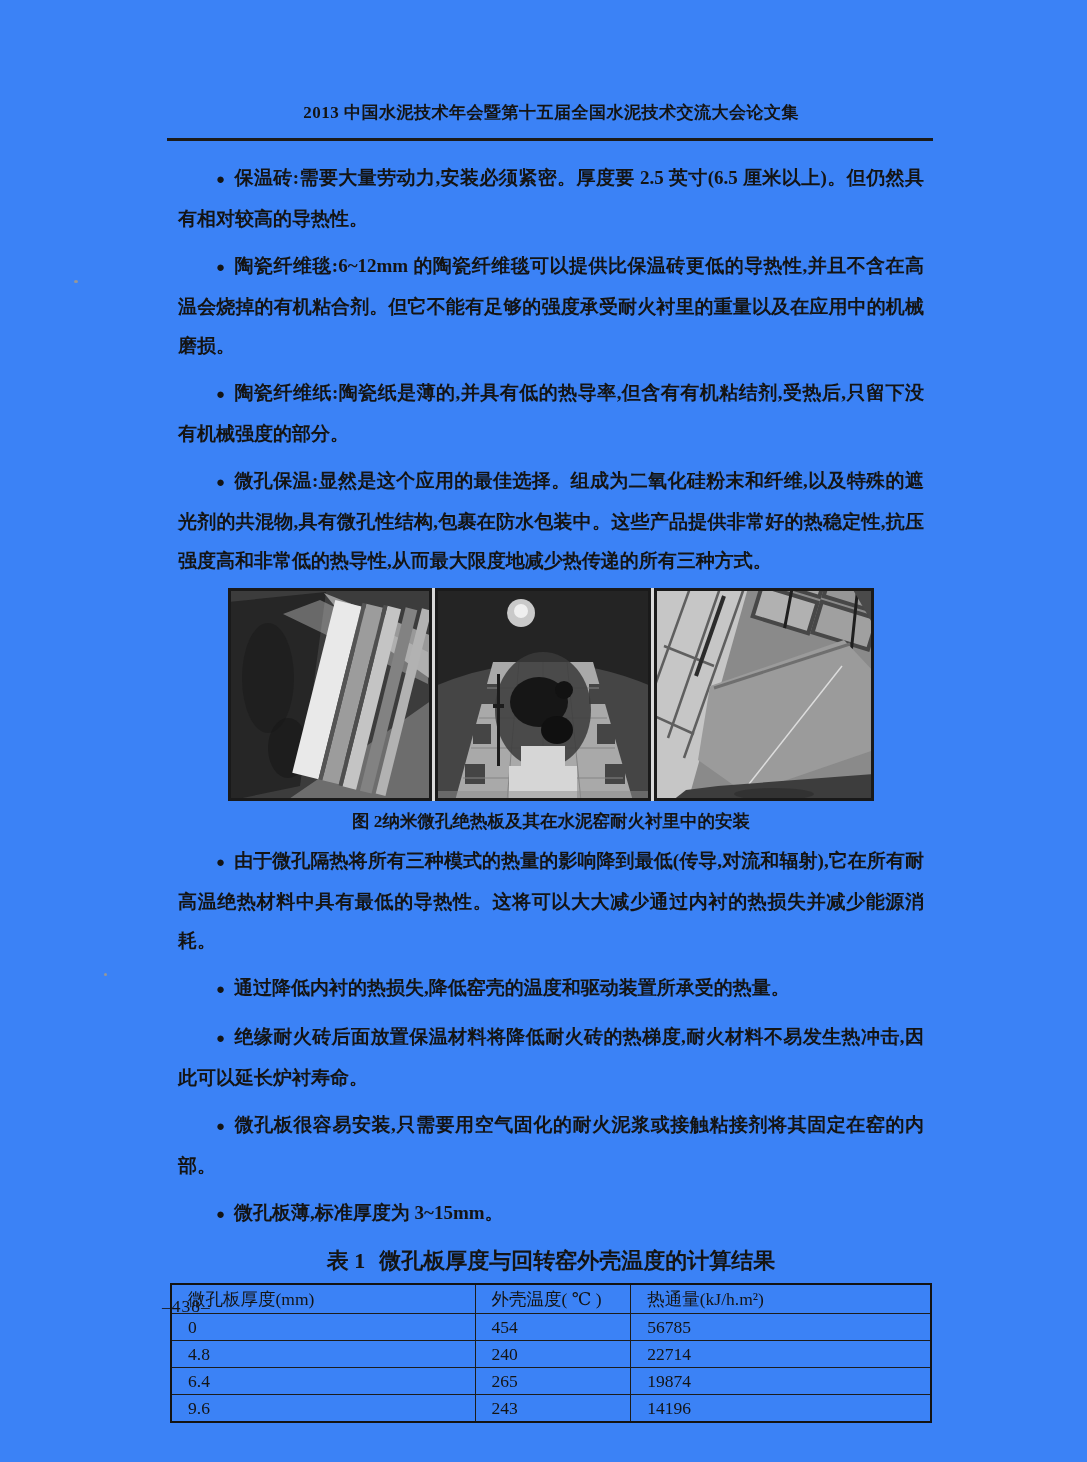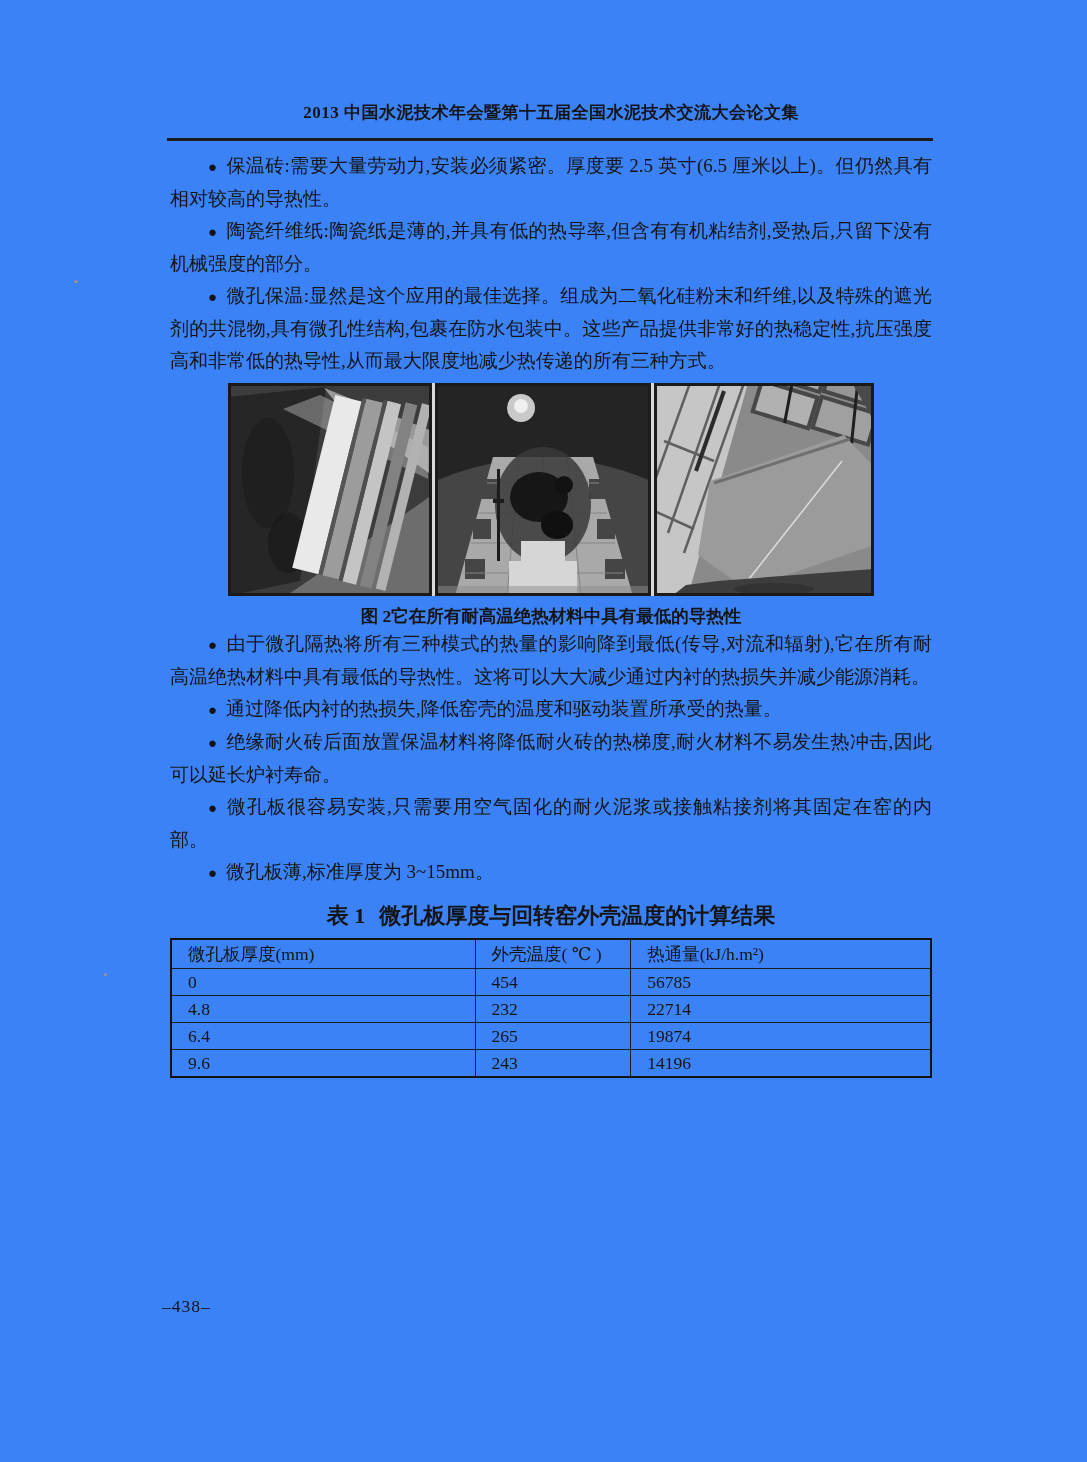--- a/index.html
+++ b/index.html
@@ -21,23 +21,23 @@
     letter-spacing:0.5px;
   }
   .head-rule {
     position:absolute; top:138px; left:167px; width:766px; height:3px;
     background:#1b1b1b;
   }
   .content {
     position:absolute; top:150px; left:170px; width:762px;
   }
   p.para {
-    margin:0; font-size:19px; line-height:32px;
+    margin:8px; font-size:19px; line-height:39px;
     text-align:justify; text-indent:2em;
-    font-weight:400;
+    font-weight:700;
   }
   .bullet { margin-right:9px; font-size:15px; }
   .figure-strip {
     margin:6px 0 0 58px; width:646px; height:213px;
     display:flex; gap:3px; background:#d9d9d9;
   }
   .figure-strip svg { display:block; }
   .figure-caption {
     margin:8px 0 0 58px; width:646px;
     text-align:center; font-size:17.5px; font-weight:bold;
@@ -80,20 +80,21 @@
   <div class="running-head">2013 中国水泥技术年会暨第十五届全国水泥技术交流大会论文集</div>
   <div class="head-rule"></div>
 
   <div class="speck s1"></div>
   <div class="speck s2"></div>
 
   <div class="content">
 
     <p class="para"><span class="bullet">●</span><span>保温砖:需要大量劳动力,安装必须紧密。厚度要 2.5 英寸(6.5 厘米以上)。但仍然具有相对较高的导热性。</span></p>
 
+    <p class="para"><span class="bullet">●</span><span>陶瓷纤维毯:6~12mm 的陶瓷纤维毯可以提供比保温砖更低的导热性,并且不含在高温会烧掉的有机粘合剂。但它不能有足够的强度承受耐火衬里的重量以及在应用中的机械磨损。</span></p>
 
     <p class="para"><span class="bullet">●</span><span>陶瓷纤维纸:陶瓷纸是薄的,并具有低的热导率,但含有有机粘结剂,受热后,只留下没有机械强度的部分。</span></p>
 
     <p class="para"><span class="bullet">●</span><span>微孔保温:显然是这个应用的最佳选择。组成为二氧化硅粉末和纤维,以及特殊的遮光剂的共混物,具有微孔性结构,包裹在防水包装中。这些产品提供非常好的热稳定性,抗压强度高和非常低的热导性,从而最大限度地减少热传递的所有三种方式。</span></p>
 
     <div class="figure-strip">
 
       <svg width="204" height="213" viewBox="0 0 204 213">
         <rect width="204" height="213" fill="#3c3c3c"></rect>
         <polygon points="0,14 98,4 72,198 0,213" fill="#262626"></polygon>
@@ -161,21 +162,21 @@
         <polygon points="56,98 190,52 220,84 220,162 92,206 44,172" fill="#9b9b9b"></polygon>
         <path d="M95,196 L188,78" stroke="#e8e8e8" stroke-width="1.5" opacity="0.85" fill="none"></path>
         <path d="M60,100 L196,56" stroke="#6f6f6f" stroke-width="3" fill="none"></path>
         <polygon points="18,213 220,213 220,186 64,198 32,202" fill="#3d3d3d"></polygon>
         <ellipse cx="120" cy="206" rx="40" ry="6" fill="#2e2e2e" opacity="0.7"></ellipse>
         <polygon points="198,0 220,0 220,38" fill="#4a4a4a"></polygon>
         <rect x="1.5" y="1.5" width="217" height="210" fill="none" stroke="#1a1a1a" stroke-width="3"></rect>
       </svg>
     </div>
 
-    <div class="figure-caption"><span class="cap-label">图 2</span><span>它在所有耐高温绝热材料中具有最低的导热性</span></div>
+    <div class="figure-caption"><span class="cap-label">图 2</span><span>纳米微孔绝热板及其在水泥窑耐火衬里中的安装</span></div>
 
 
     <p class="para"><span class="bullet">●</span><span>由于微孔隔热将所有三种模式的热量的影响降到最低(传导,对流和辐射),它在所有耐高温绝热材料中具有最低的导热性。这将可以大大减少通过内衬的热损失并减少能源消耗。</span></p>
 
     <p class="para"><span class="bullet">●</span><span>通过降低内衬的热损失,降低窑壳的温度和驱动装置所承受的热量。</span></p>
 
     <p class="para"><span class="bullet">●</span><span>绝缘耐火砖后面放置保温材料将降低耐火砖的热梯度,耐火材料不易发生热冲击,因此可以延长炉衬寿命。</span></p>
 
     <p class="para"><span class="bullet">●</span><span>微孔板很容易安装,只需要用空气固化的耐火泥浆或接触粘接剂将其固定在窑的内部。</span></p>
 
@@ -195,21 +196,21 @@
           <td>外壳温度( ℃ )</td>
           <td>热通量(kJ/h.m²)</td>
         </tr>
         <tr>
           <td>0</td>
           <td>454</td>
           <td>56785</td>
         </tr>
         <tr>
           <td>4.8</td>
-          <td>232</td>
+          <td>240</td>
           <td>22714</td>
         </tr>
         <tr>
           <td>6.4</td>
           <td>265</td>
           <td>19874</td>
         </tr>
         <tr>
           <td>9.6</td>
           <td>243</td>

